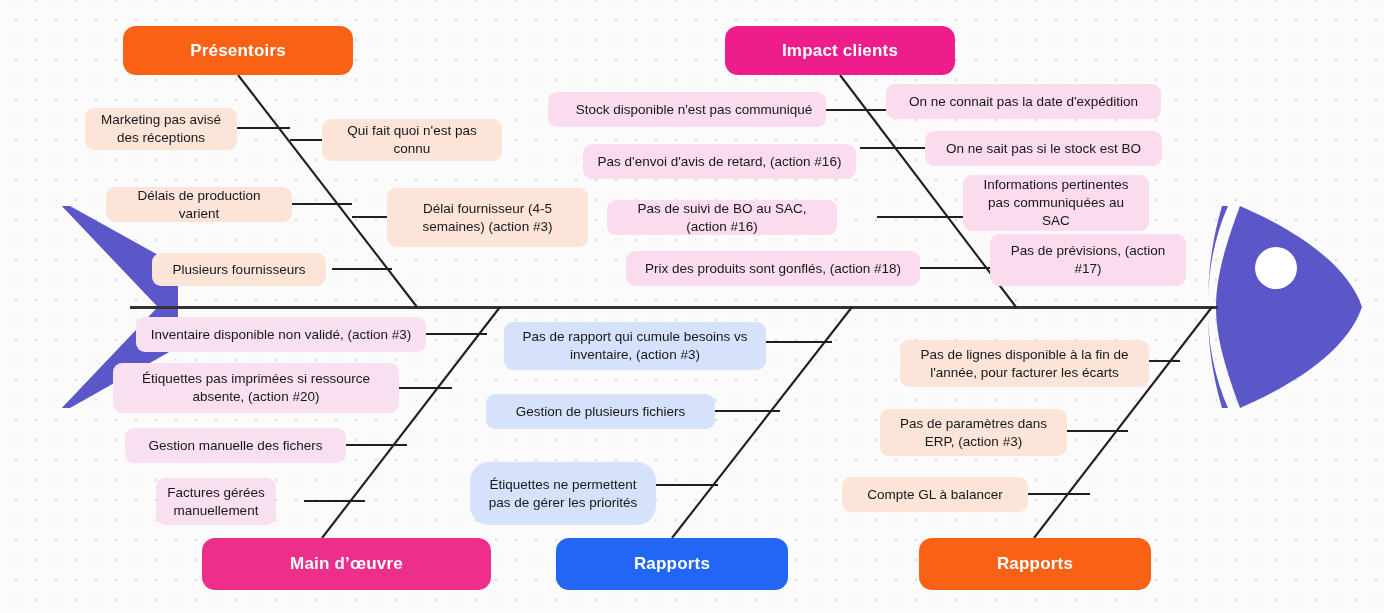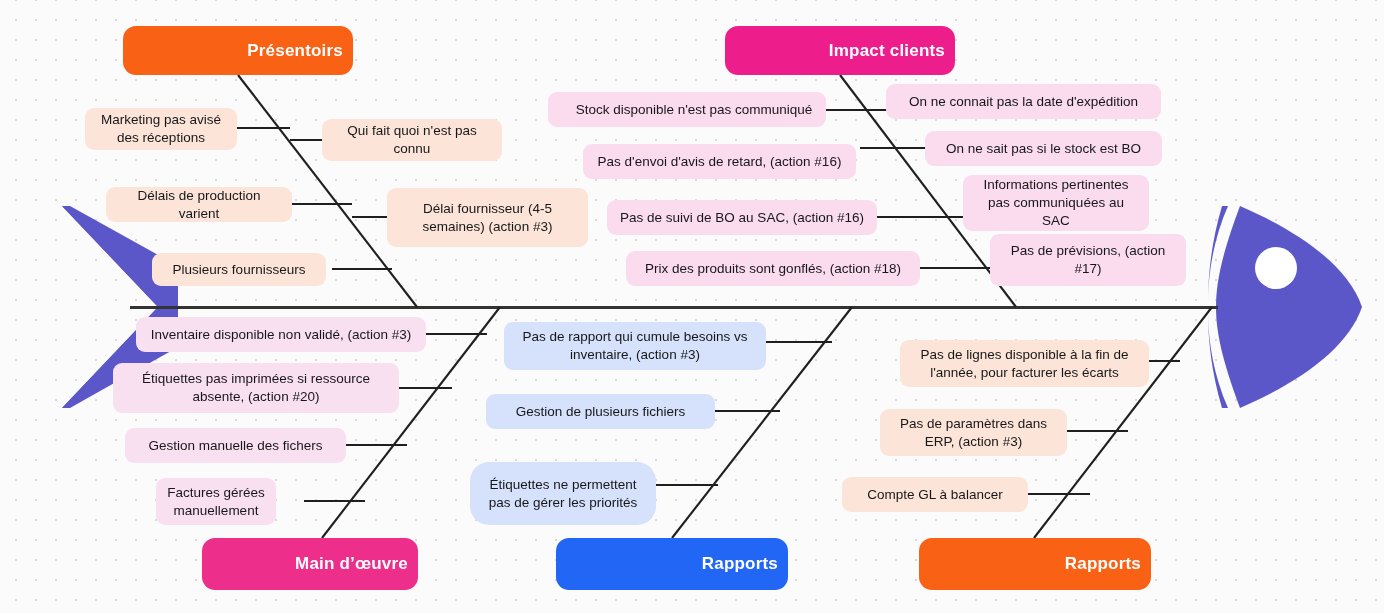--- a/index.html
+++ b/index.html
@@ -24,21 +24,21 @@
     left: 0; top: 0;
     width: 1384px;
     height: 613px;
   }
 
   
   .cat {
     position: absolute;
     display: flex;
     align-items: center;
-    justify-content: flex-end;
+    justify-content: center;
     border-radius: 13px;
     color: #ffffff;
     font-weight: bold;
     font-size: 17px;
     letter-spacing: 0.2px;
     text-align: center;
     box-sizing: border-box;
     padding: 4px 10px;
   }
 
@@ -123,21 +123,21 @@
   </svg>
 
   <div class="cat" style="left:123px; top:26px; width:230px; height:49px; background:#f96115;">
     <span>Présentoirs</span>
   </div>
 
   <div class="cat" style="left:725px; top:26px; width:230px; height:49px; background:#ee1d8c;">
     <span>Impact clients</span>
   </div>
 
-  <div class="cat" style="left:202px; top:538px; width:216px; height:52px; background:#ed2e8b;">
+  <div class="cat" style="left:202px; top:538px; width:289px; height:52px; background:#ed2e8b;">
     <span>Main d’œuvre</span>
   </div>
 
   <div class="cat" style="left:556px; top:538px; width:232px; height:52px; background:#2266f5;">
     <span>Rapports</span>
   </div>
 
   <div class="cat" style="left:919px; top:538px; width:232px; height:52px; background:#f96115;">
     <span>Rapports</span>
   </div>
@@ -163,21 +163,21 @@
   </div>
   <div class="cause c-pink" style="left:886px; top:84px; width:275px; height:35px;">
     <span>On ne connait pas la date d'expédition</span>
   </div>
   <div class="cause c-pink" style="left:583px; top:144px; width:273px; height:35px;">
     <span>Pas d'envoi d'avis de retard, (action #16)</span>
   </div>
   <div class="cause c-pink" style="left:925px; top:131px; width:237px; height:35px;">
     <span>On ne sait pas si le stock est BO</span>
   </div>
-  <div class="cause c-pink" style="left:607px; top:200px; width:270px; height:35px;">
+  <div class="cause c-pink" style="left:607px; top:200px; width:230px; height:35px;">
     <span>Pas de suivi de BO au SAC, (action #16)</span>
   </div>
   <div class="cause c-pink" style="left:963px; top:175px; width:186px; height:56px;">
     <span>Informations pertinentes pas communiquées au SAC</span>
   </div>
   <div class="cause c-pink" style="left:626px; top:251px; width:294px; height:35px;">
     <span>Prix des produits sont gonflés, (action #18)</span>
   </div>
   <div class="cause c-pink" style="left:990px; top:234px; width:196px; height:52px;">
     <span>Pas de prévisions, (action #17)</span>

